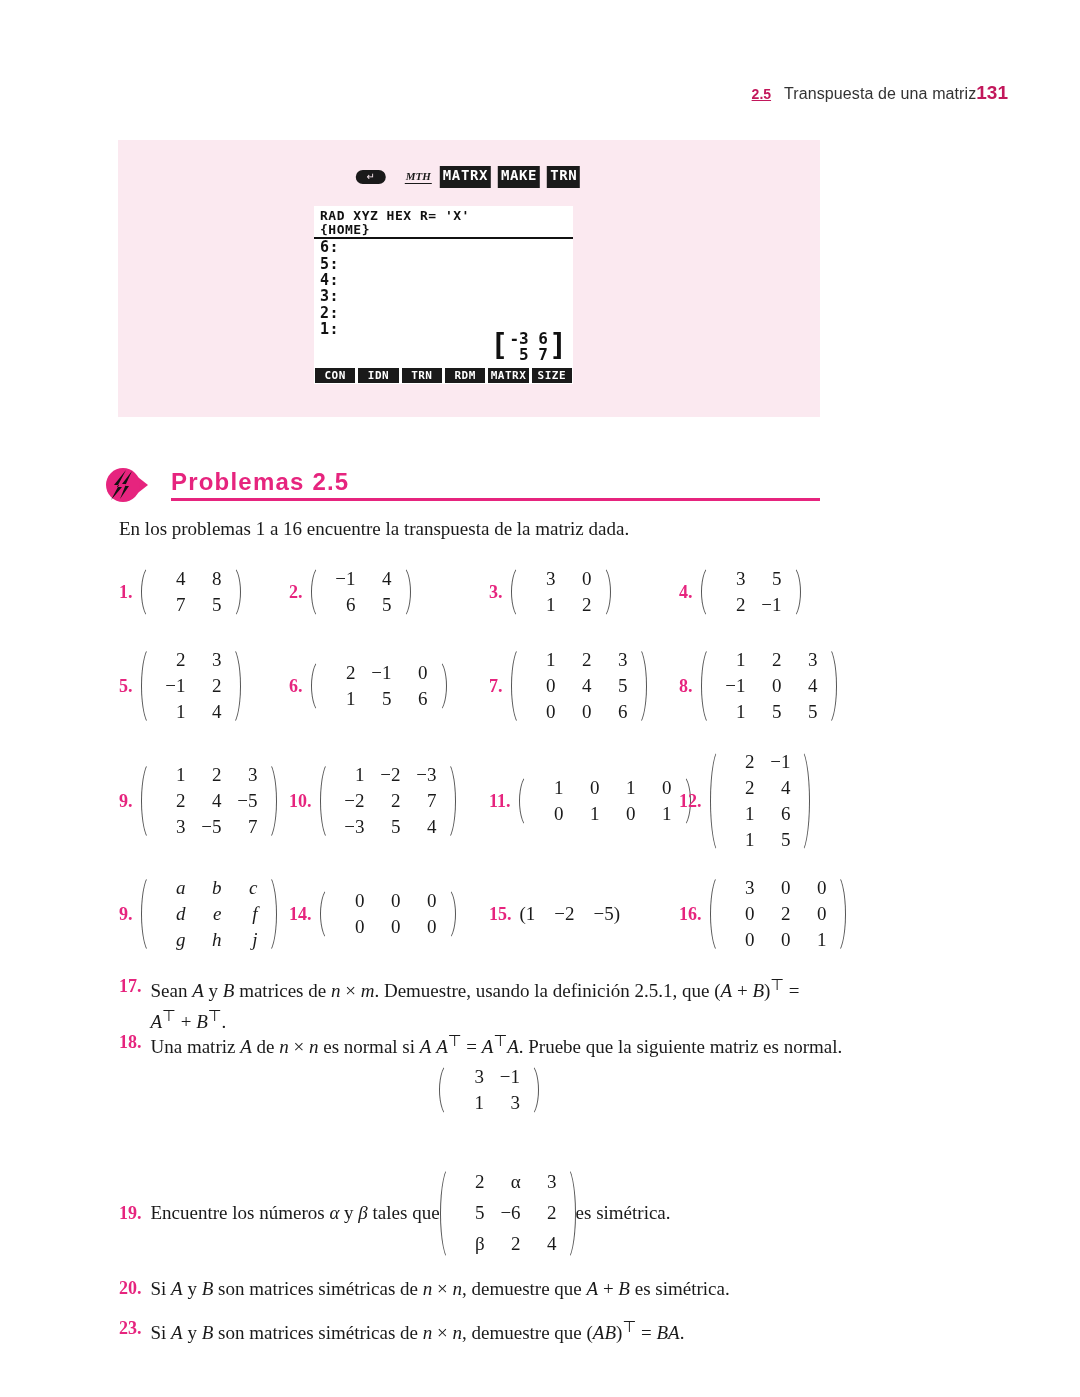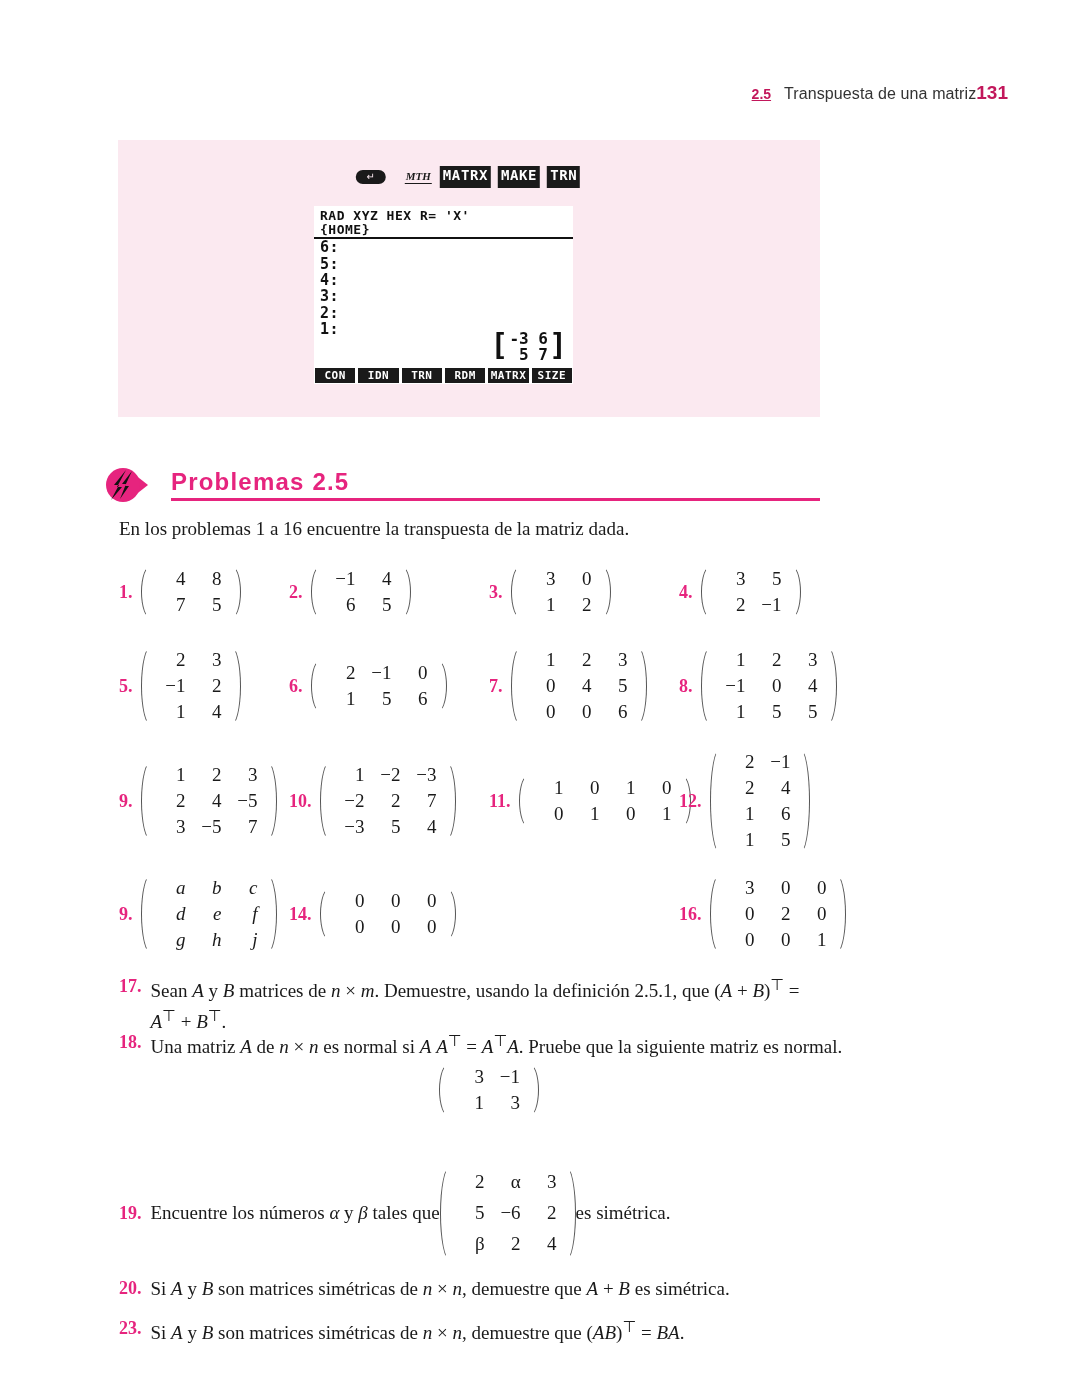--- a/index.html
+++ b/index.html
@@ -632,20 +632,24 @@
             </span>
             <span class="mtx-row">
               <span class="mtx-cell">0</span>
               <span class="mtx-cell">0</span>
               <span class="mtx-cell">0</span>
             </span>
           </span>
           <span class="paren right"></span>
         </span>
       </div>
+      <div class="prob" style="position: absolute; left: 370px; top: 0px; height: 100%;">
+        <span class="prob-num">15.</span>
+        <span class="rowvec">(1    −2    −5)</span>
+      </div>
       <div class="prob" style="position: absolute; left: 560px; top: 0px; height: 100%;">
         <span class="prob-num">16.</span>
         <span class="matrix">
           <span class="paren left"></span>
           <span class="mtx-body">
             <span class="mtx-row">
               <span class="mtx-cell">3</span>
               <span class="mtx-cell">0</span>
               <span class="mtx-cell">0</span>
             </span>

